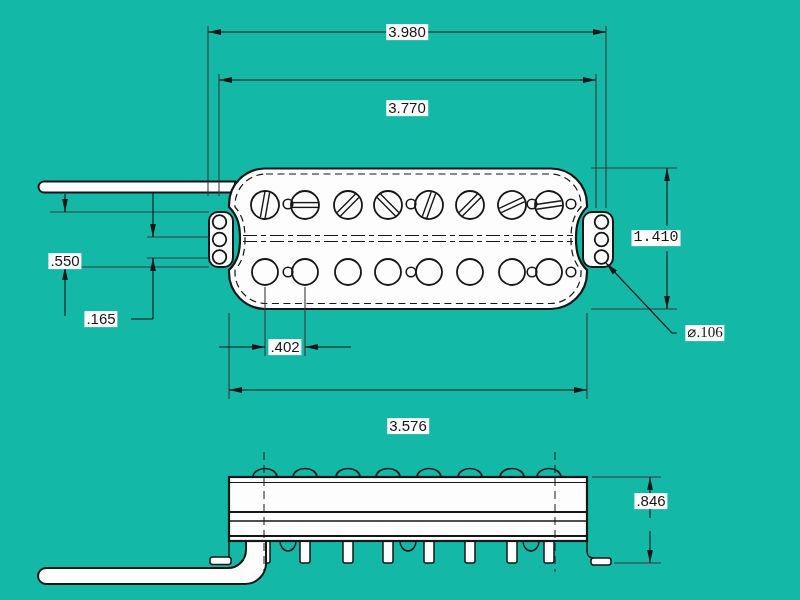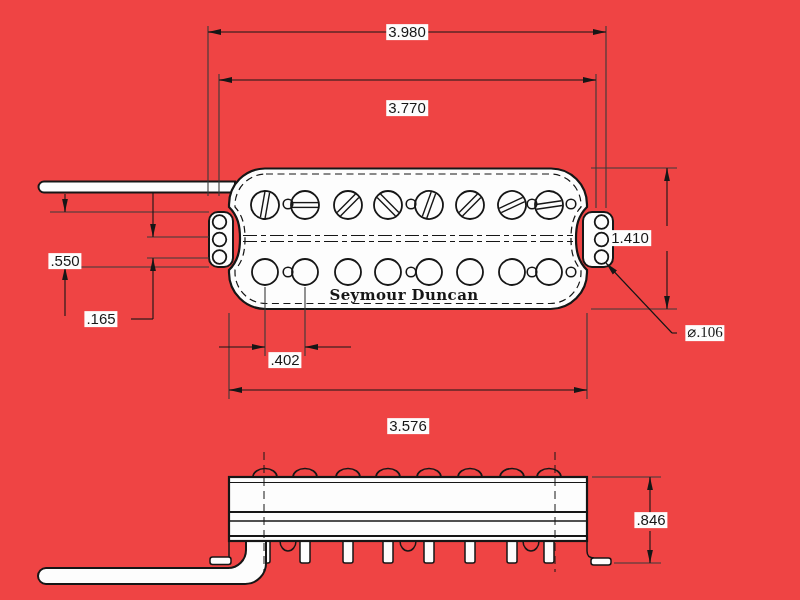--- a/index.html
+++ b/index.html
@@ -1,16 +1,16 @@
 <!DOCTYPE html>
 <html><head>
 <meta charset="utf-8">
 <style>
   html,body{margin:0;padding:0;background:#fff;}
-  #stage{position:relative;width:800px;height:600px;background:#ef4444;overflow:hidden;
+  #stage{position:relative;width:800px;height:600px;background:#14b8a6;overflow:hidden;
          font-family:"Liberation Sans",sans-serif;}
   #stage svg{position:absolute;left:0;top:0;}
   .dim-label{position:absolute;transform:translate(-50%,-50%);background:#fdfdfd;
              color:#161616;font-size:15px;line-height:1.05;padding:0 2px;white-space:nowrap;
              font-family:"Liberation Sans",sans-serif;}
   .dia{font-family:Liberation Serif, serif;}
   .logo-label{position:absolute;transform:translate(-50%,-50%);color:#161616;
               font-family:"DejaVu Serif",serif;font-weight:bold;font-size:15px;
               letter-spacing:.4px;white-space:nowrap;}
 </style>
@@ -214,19 +214,18 @@
       <line x1="677" y1="333" x2="672" y2="333"></line>
       <line x1="672" y1="333" x2="606" y2="263" marker-end="url(#ah)"></line>
     </g>
   </g>
 </svg>
 
 <div class="dim-label" style="left:407px;top:32px;">3.980</div>
 <div class="dim-label" style="left:407px;top:80px;margin-top:28px;">3.770</div>
 <div class="dim-label" style="left:65px;top:237px;margin-top:24px;">.550</div>
 <div class="dim-label" style="left:101px;top:319px;">.165</div>
-<div class="dim-label" style="left:630px;top:238px;">1.410</div>
+<div class="dim-label" style="left:656px;top:238px;font-family:Liberation Mono, monospace;">1.410</div>
 <div class="dim-label dia" style="left:705px;top:333px;">⌀.106</div>
-<div class="dim-label" style="left:285px;top:360px;">.402</div>
+<div class="dim-label" style="left:285px;top:347px;">.402</div>
 <div class="dim-label" style="left:408px;top:390px;margin-top:36px;">3.576</div>
-<div class="dim-label" style="left:651px;top:520px;">.846</div>
-<div class="logo-label" style="left:404px;top:295px;">Seymour Duncan</div>
+<div class="dim-label" style="left:651px;top:501px;">.846</div>
 </div>
 
 </body></html>

